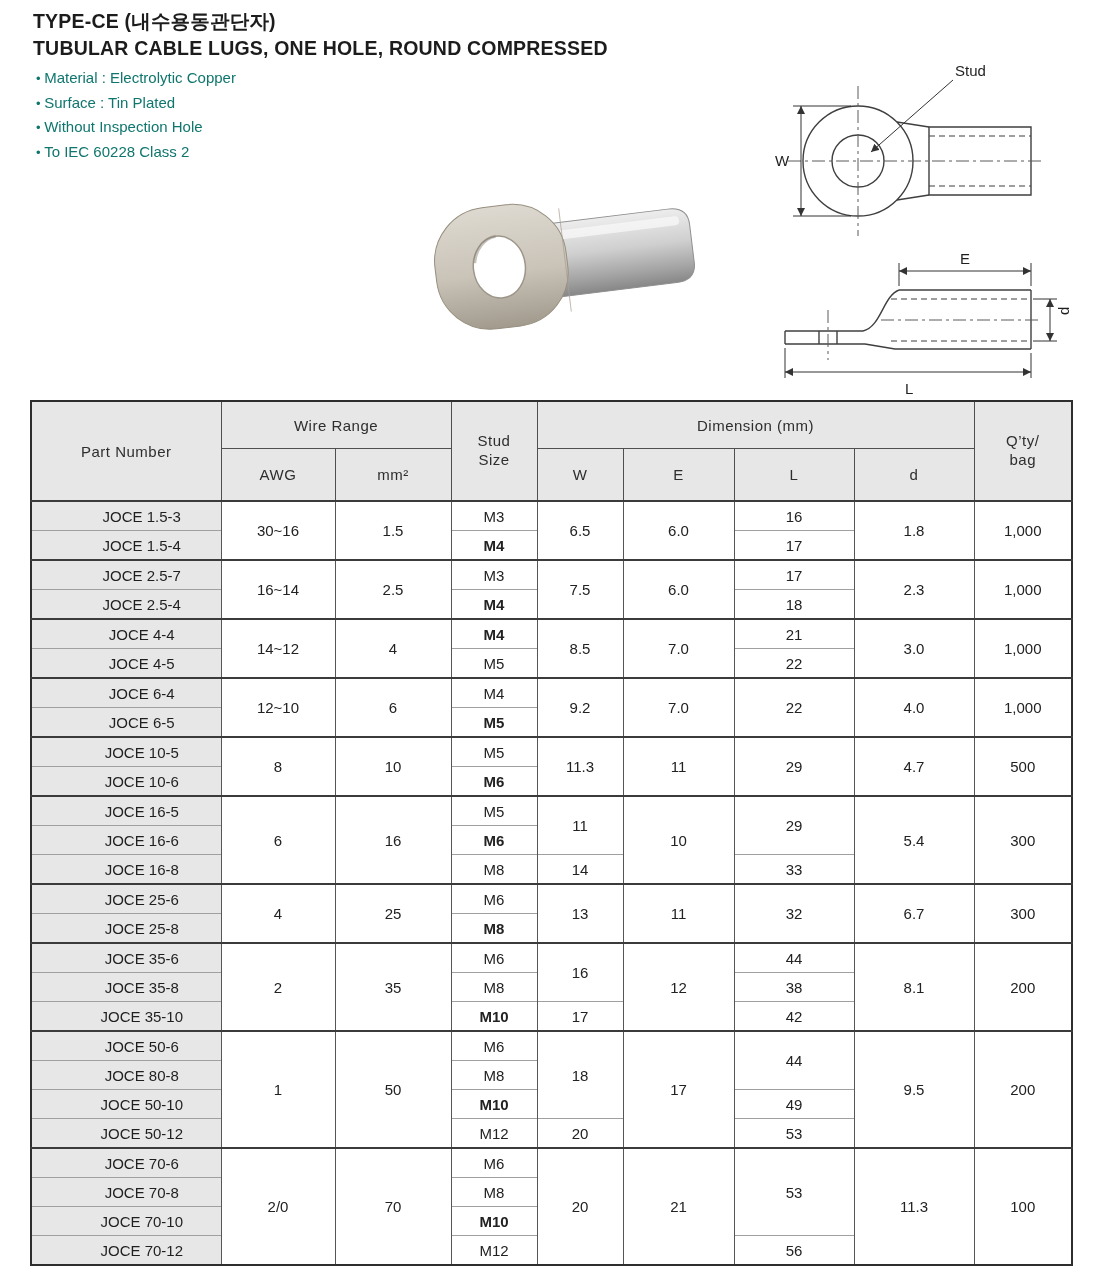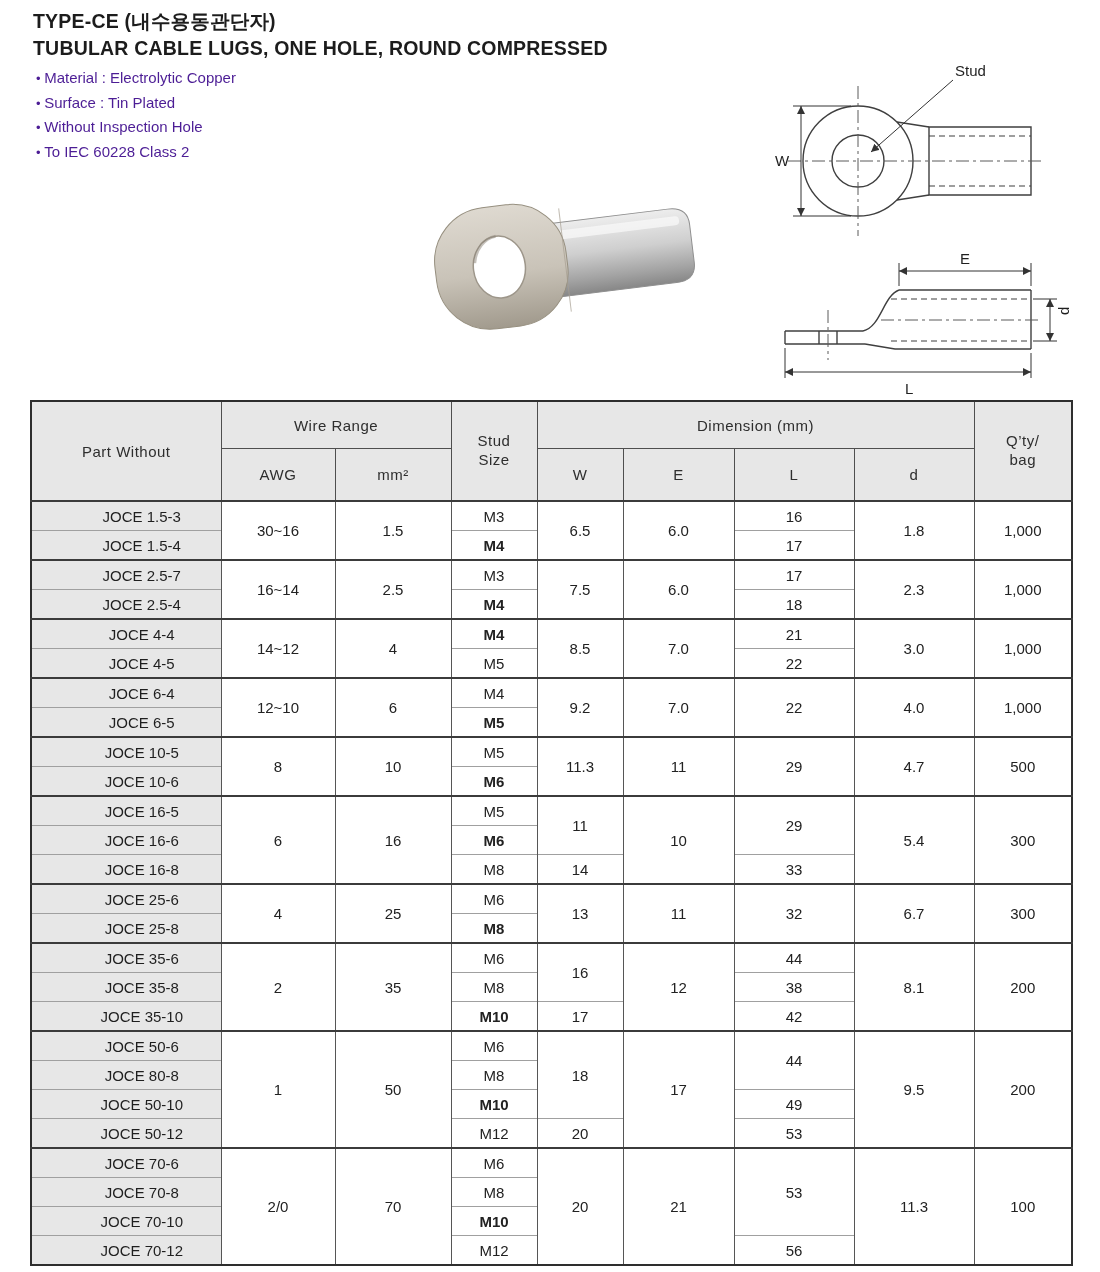--- a/index.html
+++ b/index.html
@@ -4,21 +4,21 @@
 <style>
   html,body{margin:0;padding:0;background:#ffffff;}
   .page{
     position:relative;width:1100px;height:1272px;background:#ffffff;
     font-family:"Liberation Sans",sans-serif;color:#2b2b2b;overflow:hidden;
   }
   
   .title{position:absolute;left:33px;top:8px;font-size:19.5px;font-weight:bold;
          color:#1c1c1c;line-height:1.4;letter-spacing:.2px;}
   .bullets{position:absolute;left:36px;top:66px;margin:0;padding:0;list-style:none;
-           font-size:15px;color:#4c1d95;}
+           font-size:15px;color:#0f766e;}
   .bullets li{line-height:23.5px;}
   .bullets li::before{content:"\2022  ";font-size:13px;}
   
   .photo{position:absolute;left:415px;top:180px;}
   .diagram{position:absolute;left:733px;top:58px;}
   .diagram text{font-family:"Liberation Sans",sans-serif;font-size:15px;fill:#1f1f1f;}
   
   .table-wrap{position:absolute;left:30px;top:400px;}
   table.spec{border-collapse:collapse;table-layout:fixed;width:1041px;
              border:2.5px solid #2e2e2e;font-size:15px;color:#222;}
@@ -165,21 +165,21 @@
           <col style="width:116px">
         <col style="width:86px">
           <col style="width:86px">
           <col style="width:111px">
         <col style="width:120px">
           <col style="width:120px">
           <col style="width:98px">
       </colgroup>
       <thead>
         <tr>
-          <th rowspan="2">Part Without</th>
+          <th rowspan="2">Part Number</th>
           <th colspan="2">Wire Range</th>
           <th rowspan="2" class="two">
             <span>Stud</span>
             <span>Size</span>
           </th>
           <th colspan="4">Dimension (mm)</th>
           <th rowspan="2" class="two">
             <span>Q’ty/</span>
             <span>bag</span>
           </th>

